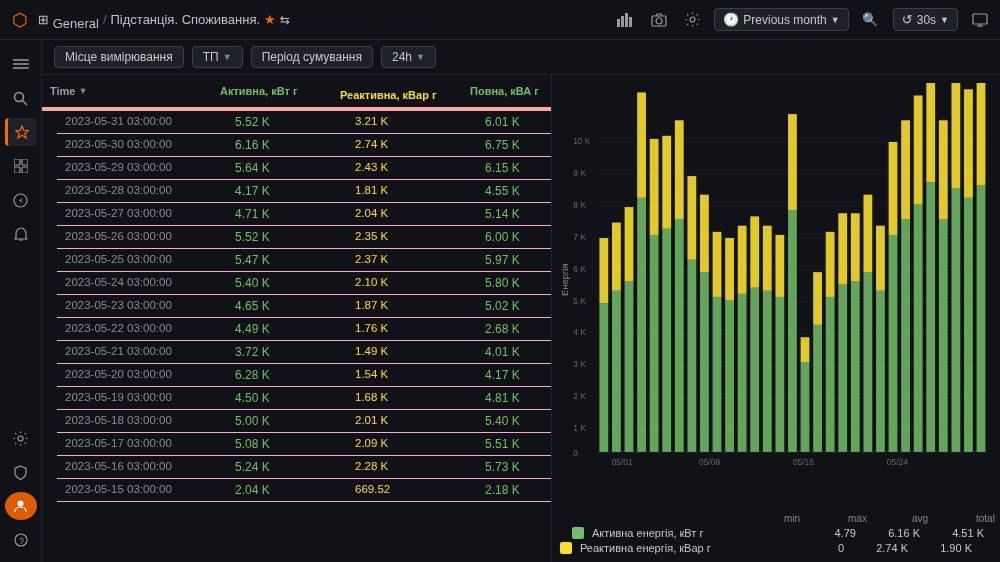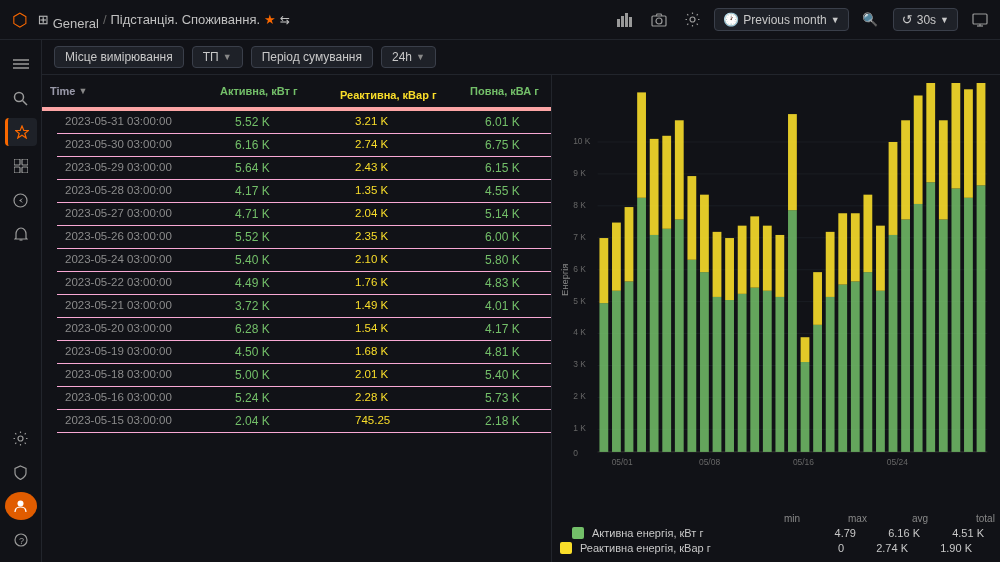--- a/index.html
+++ b/index.html
@@ -409,46 +409,58 @@
   </div>
             <div class="table-row">
     <span class="cell-time">2023-05-29 03:00:00</span>
     <span class="cell-green">5.64 K</span>
     <span class="cell-yellow">2.43 K</span>
     <span class="cell-green">6.15 K</span>
   </div>
             <div class="table-row">
     <span class="cell-time">2023-05-28 03:00:00</span>
     <span class="cell-green">4.17 K</span>
-    <span class="cell-yellow">1.35 K</span>
+    <span class="cell-yellow">1.81 K</span>
     <span class="cell-green">4.55 K</span>
   </div>
             <div class="table-row">
     <span class="cell-time">2023-05-27 03:00:00</span>
     <span class="cell-green">4.71 K</span>
     <span class="cell-yellow">2.04 K</span>
     <span class="cell-green">5.14 K</span>
   </div>
             <div class="table-row">
     <span class="cell-time">2023-05-26 03:00:00</span>
     <span class="cell-green">5.52 K</span>
     <span class="cell-yellow">2.35 K</span>
     <span class="cell-green">6.00 K</span>
   </div>
             <div class="table-row">
+    <span class="cell-time">2023-05-25 03:00:00</span>
+    <span class="cell-green">5.47 K</span>
+    <span class="cell-yellow">2.37 K</span>
+    <span class="cell-green">5.97 K</span>
+  </div>
+            <div class="table-row">
     <span class="cell-time">2023-05-24 03:00:00</span>
     <span class="cell-green">5.40 K</span>
     <span class="cell-yellow">2.10 K</span>
     <span class="cell-green">5.80 K</span>
   </div>
             <div class="table-row">
+    <span class="cell-time">2023-05-23 03:00:00</span>
+    <span class="cell-green">4.65 K</span>
+    <span class="cell-yellow">1.87 K</span>
+    <span class="cell-green">5.02 K</span>
+  </div>
+            <div class="table-row">
     <span class="cell-time">2023-05-22 03:00:00</span>
     <span class="cell-green">4.49 K</span>
     <span class="cell-yellow">1.76 K</span>
-    <span class="cell-green">4.83 K</span>
+    <span class="cell-green">2.68 K</span>
   </div>
             <div class="table-row">
     <span class="cell-time">2023-05-21 03:00:00</span>
     <span class="cell-green">3.72 K</span>
     <span class="cell-yellow">1.49 K</span>
     <span class="cell-green">4.01 K</span>
   </div>
             <div class="table-row">
     <span class="cell-time">2023-05-20 03:00:00</span>
     <span class="cell-green">6.28 K</span>
@@ -461,29 +473,35 @@
     <span class="cell-yellow">1.68 K</span>
     <span class="cell-green">4.81 K</span>
   </div>
             <div class="table-row">
     <span class="cell-time">2023-05-18 03:00:00</span>
     <span class="cell-green">5.00 K</span>
     <span class="cell-yellow">2.01 K</span>
     <span class="cell-green">5.40 K</span>
   </div>
             <div class="table-row">
+    <span class="cell-time">2023-05-17 03:00:00</span>
+    <span class="cell-green">5.08 K</span>
+    <span class="cell-yellow">2.09 K</span>
+    <span class="cell-green">5.51 K</span>
+  </div>
+            <div class="table-row">
     <span class="cell-time">2023-05-16 03:00:00</span>
     <span class="cell-green">5.24 K</span>
     <span class="cell-yellow">2.28 K</span>
     <span class="cell-green">5.73 K</span>
   </div>
             <div class="table-row">
     <span class="cell-time">2023-05-15 03:00:00</span>
     <span class="cell-green">2.04 K</span>
-    <span class="cell-yellow">745.25</span>
+    <span class="cell-yellow">669.52</span>
     <span class="cell-green">2.18 K</span>
   </div>
           </div>
       </div>
 
       <div class="chart-panel">
         <div class="chart-area" id="chart-area">
           <svg class="chart-svg" id="chart-svg" viewBox="0 0 460 340" preserveAspectRatio="xMidYMid meet">
 
             <text x="14" y="8" fill="#666" font-size="9" font-family="Arial">10 K</text>

